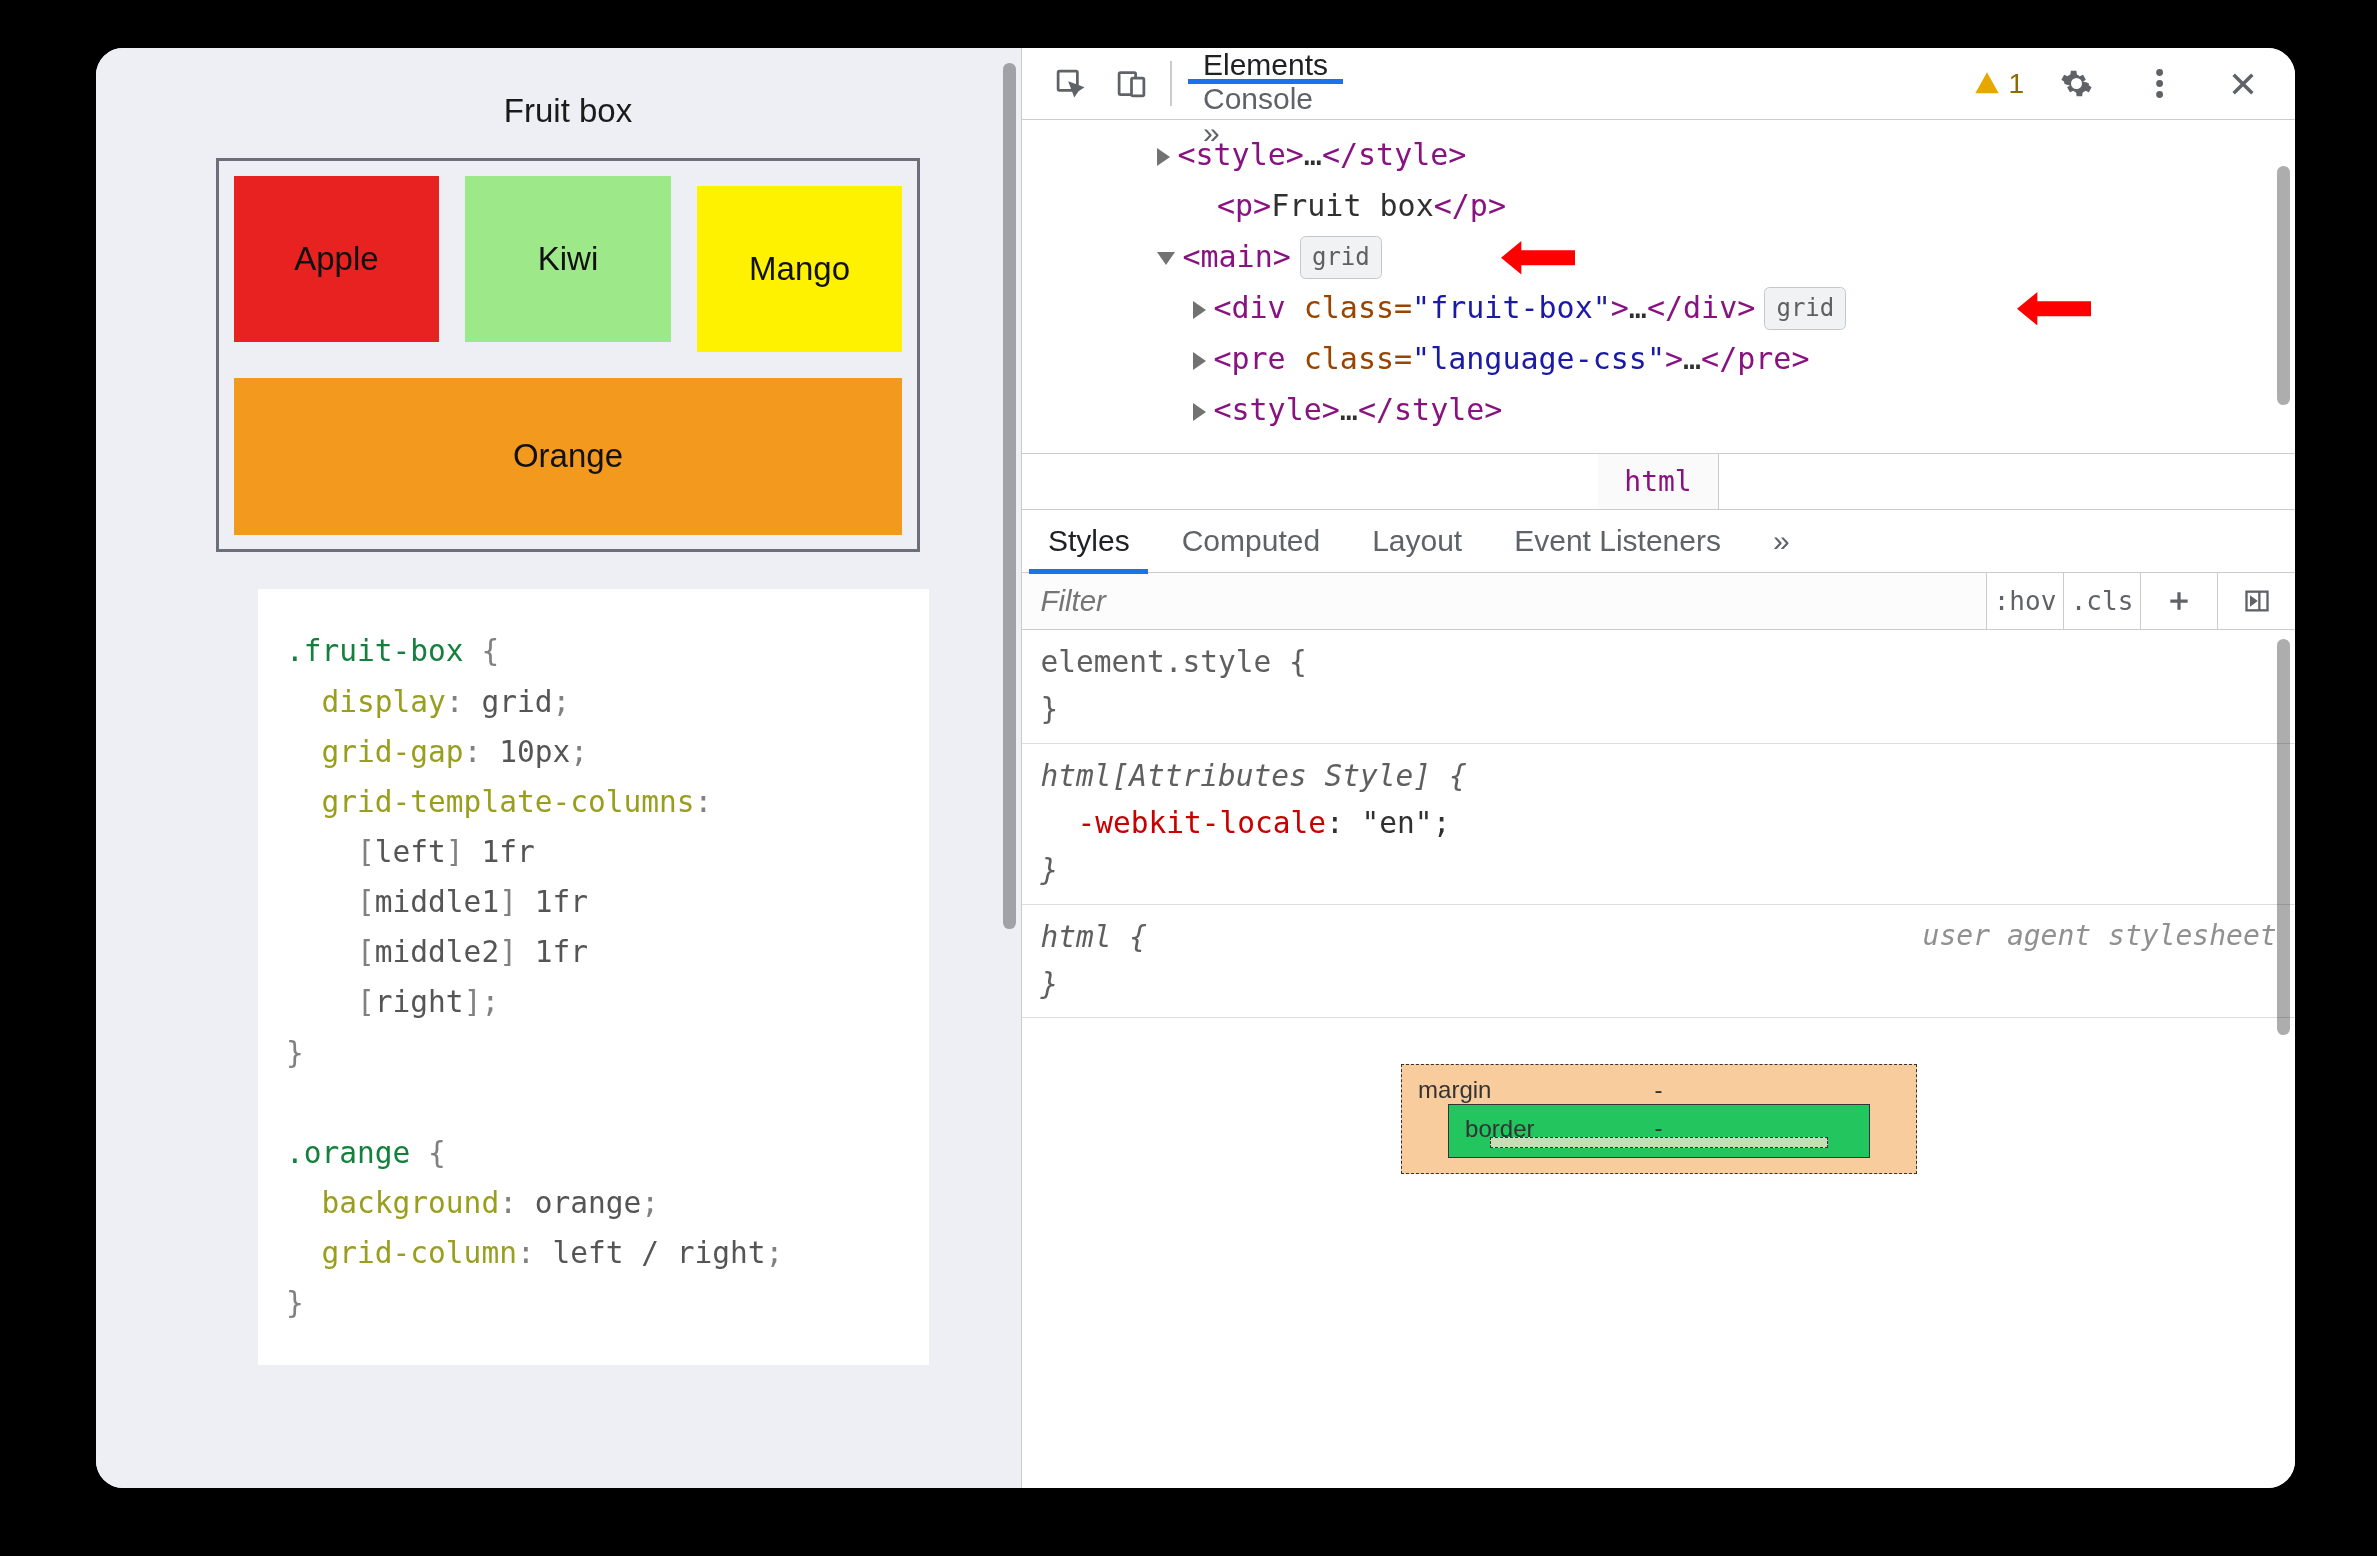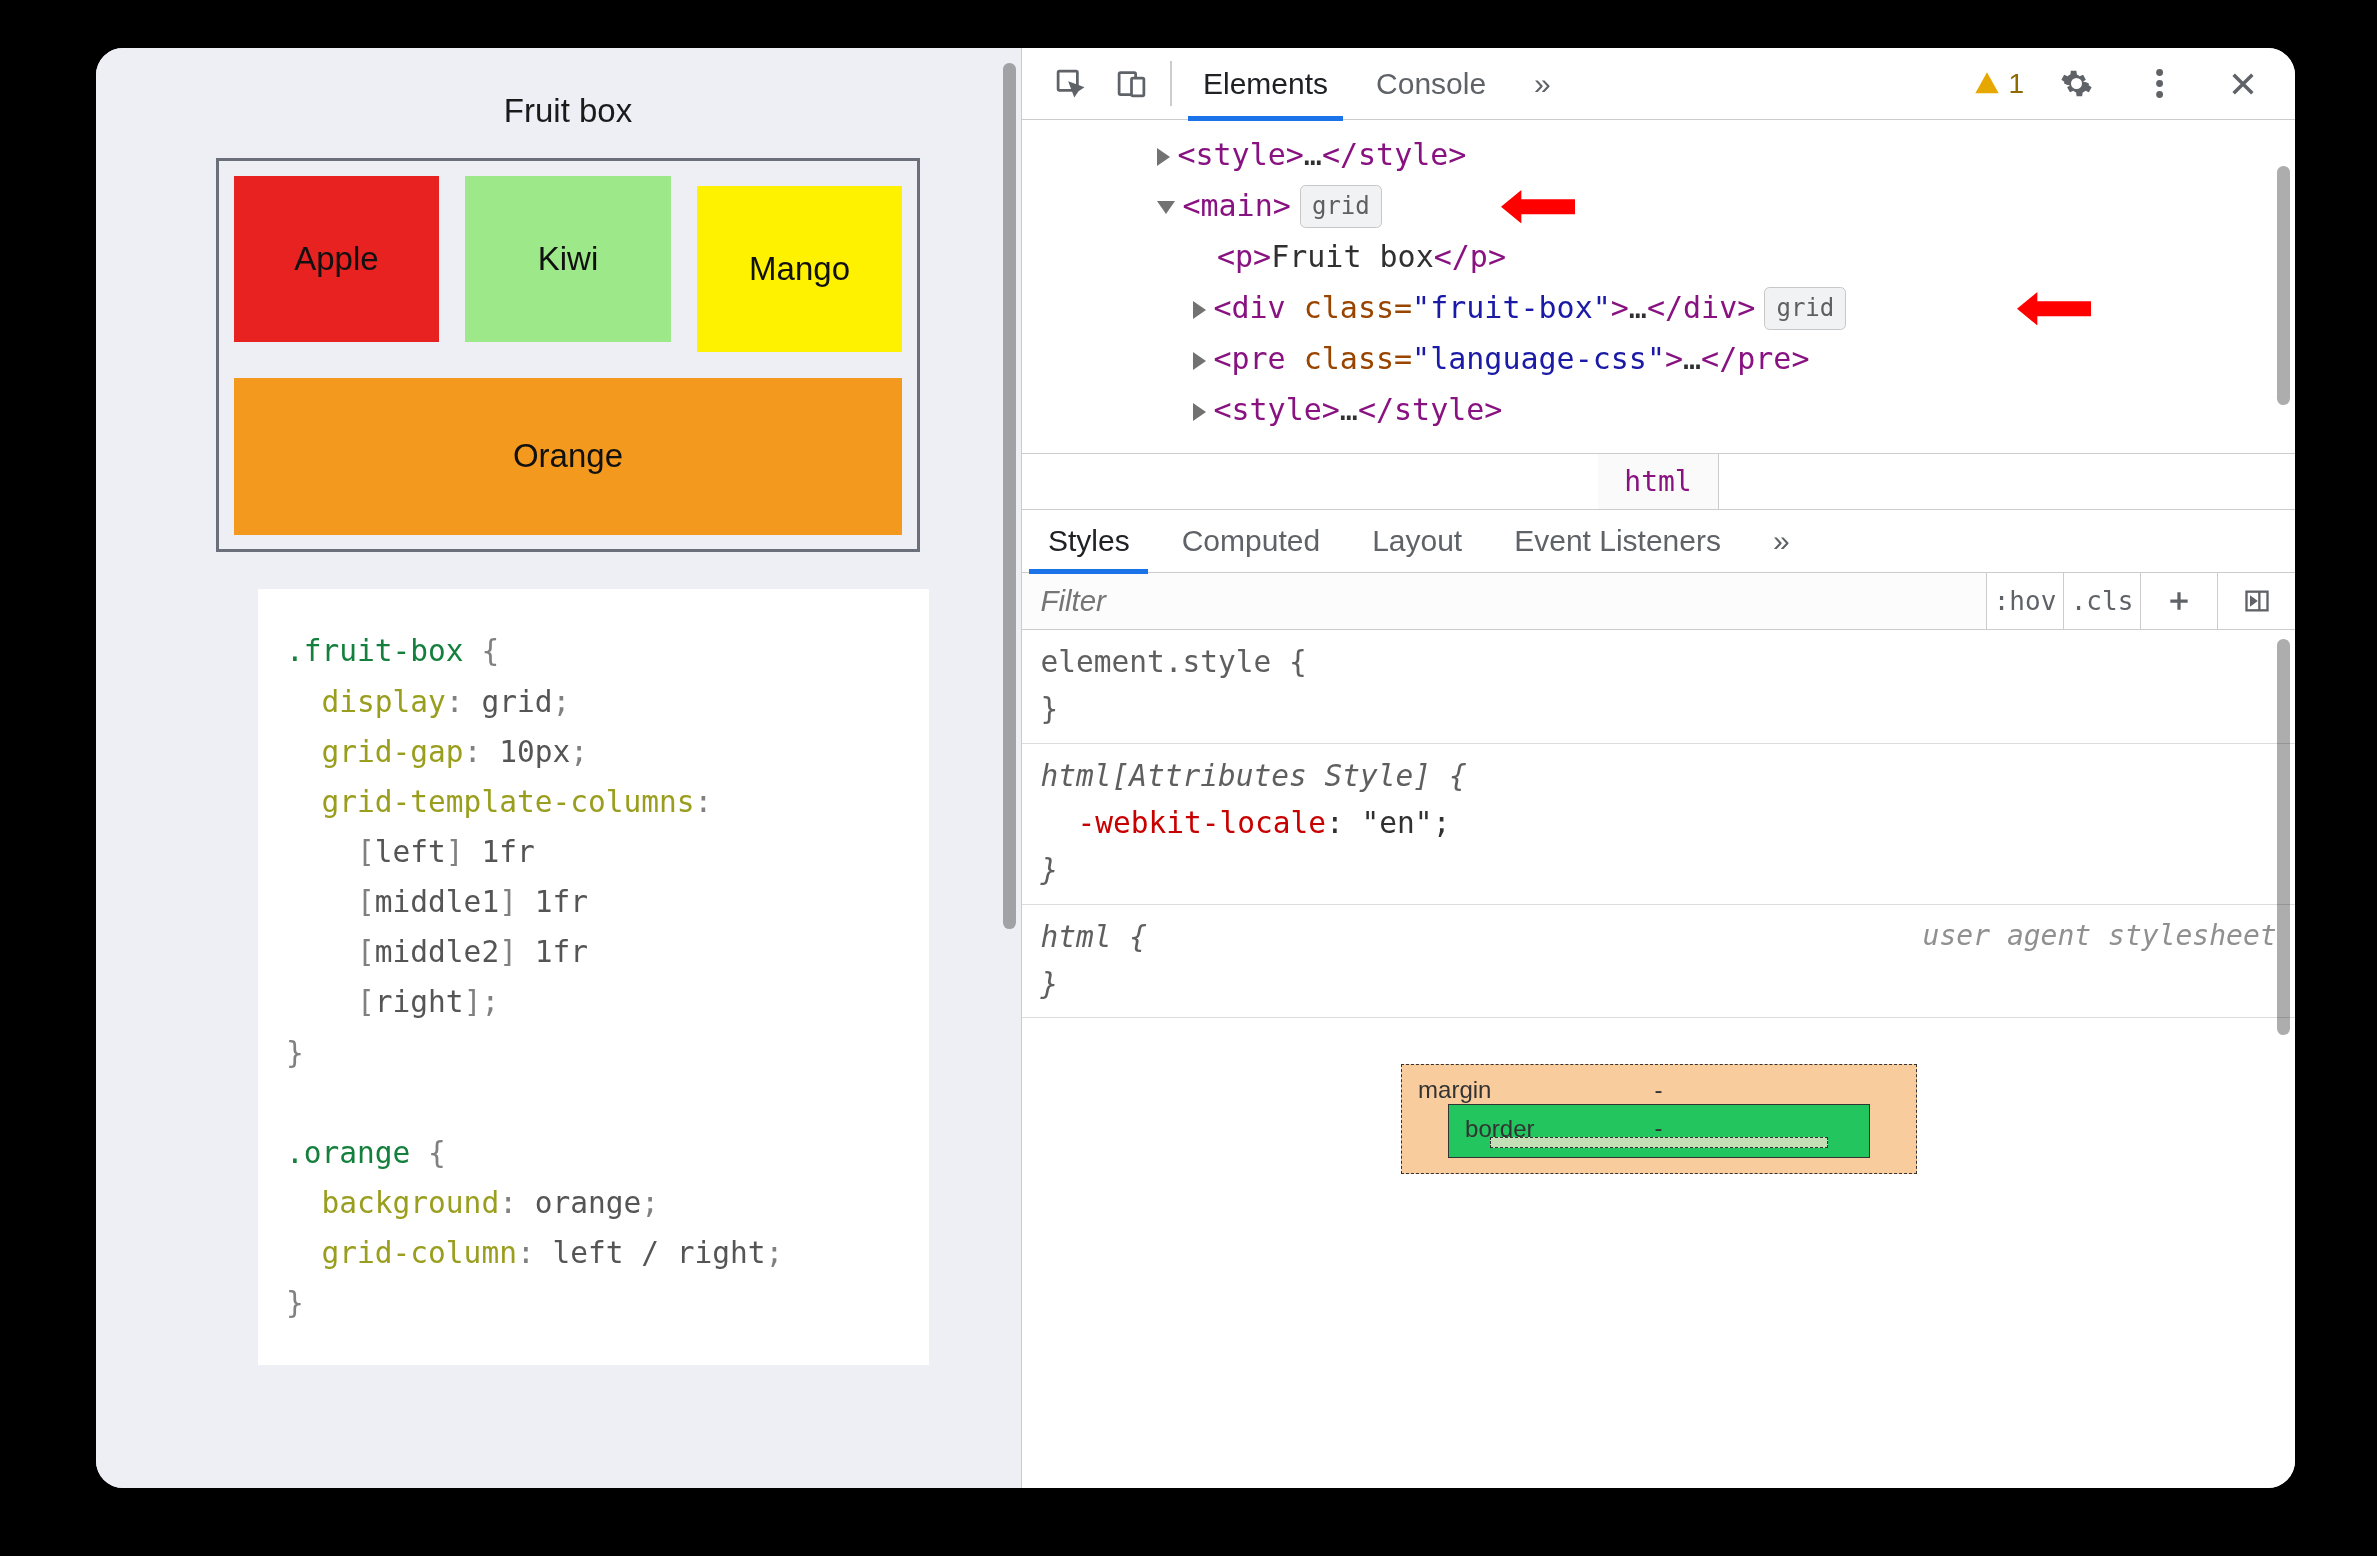--- a/index.html
+++ b/index.html
@@ -118,20 +118,21 @@
       color: #5f6368;
     }
     .dt-divider {
       width: 1.8px;
       background: #ccc;
       margin: 13px 7.4px;
     }
     .dt-tabs {
       display: flex;
       align-items: stretch;
+      flex-direction: column;
     }
     .dt-tab {
       padding: 0 24px;
       display: flex;
       align-items: center;
       font-size: 30px;
       color: #5f6368;
       position: relative;
     }
     .dt-tab.active { color: #202124; }
@@ -445,28 +446,28 @@
         <div class="dt-icon-btn">
           <svg width="28" height="28" viewBox="0 0 24 24" stroke="currentColor" stroke-width="3">
               <path d="M4 4 L20 20 M20 4 L4 20"></path>
             </svg>
         </div>
       </div>
     </div>
 
     <div class="dt-elements">
       <div class="el-line" style="padding-left:98px;"><span class="el-toggle"></span><span class="el-tag">&lt;style&gt;</span><span class="el-dots">…</span><span class="el-tag">&lt;/style&gt;</span></div>
+      <div class="el-line" style="padding-left:158px;"><span class="el-tag">&lt;p&gt;</span><span class="el-txt">Fruit box</span><span class="el-tag">&lt;/p&gt;</span></div>
       <div class="el-line" style="padding-left:98px;"><span class="el-toggle open"></span><span class="el-tag">&lt;main&gt;</span><span class="el-grid-badge">grid</span>
         <span class="arrow-icon" style="left:442px; top:-3.7px;">
           <svg width="74" height="52" viewBox="0 0 80 56">
               <path d="M80 10 L22 10 L22 0 L0 18 L22 36 L22 26 L80 26 Z" fill="#ff0000"></path>
             </svg>
         </span>
       </div>
-      <div class="el-line" style="padding-left:158px;"><span class="el-tag">&lt;p&gt;</span><span class="el-txt">Fruit box</span><span class="el-tag">&lt;/p&gt;</span></div>
       <div class="el-line" style="padding-left:134px;"><span class="el-toggle"></span><span class="el-tag">&lt;div </span><span class="el-attr">class=</span><span class="el-str">"fruit-box"</span><span class="el-tag">&gt;</span><span class="el-dots">…</span><span class="el-tag">&lt;/div&gt;</span><span class="el-grid-badge">grid</span>
         <span class="arrow-icon" style="left:958px; top:-3.7px;">
           <svg width="74" height="52" viewBox="0 0 80 56">
               <path d="M80 10 L22 10 L22 0 L0 18 L22 36 L22 26 L80 26 Z" fill="#ff0000"></path>
             </svg>
         </span>
       </div>
       <div class="el-line" style="padding-left:134px;"><span class="el-toggle"></span><span class="el-tag">&lt;pre </span><span class="el-attr">class=</span><span class="el-str">"language-css"</span><span class="el-tag">&gt;</span><span class="el-dots">…</span><span class="el-tag">&lt;/pre&gt;</span></div>
       <div class="el-line" style="padding-left:134px;"><span class="el-toggle"></span><span class="el-tag">&lt;style&gt;</span><span class="el-dots">…</span><span class="el-tag">&lt;/style&gt;</span></div>
       <div class="dt-elements-scrollbar">

